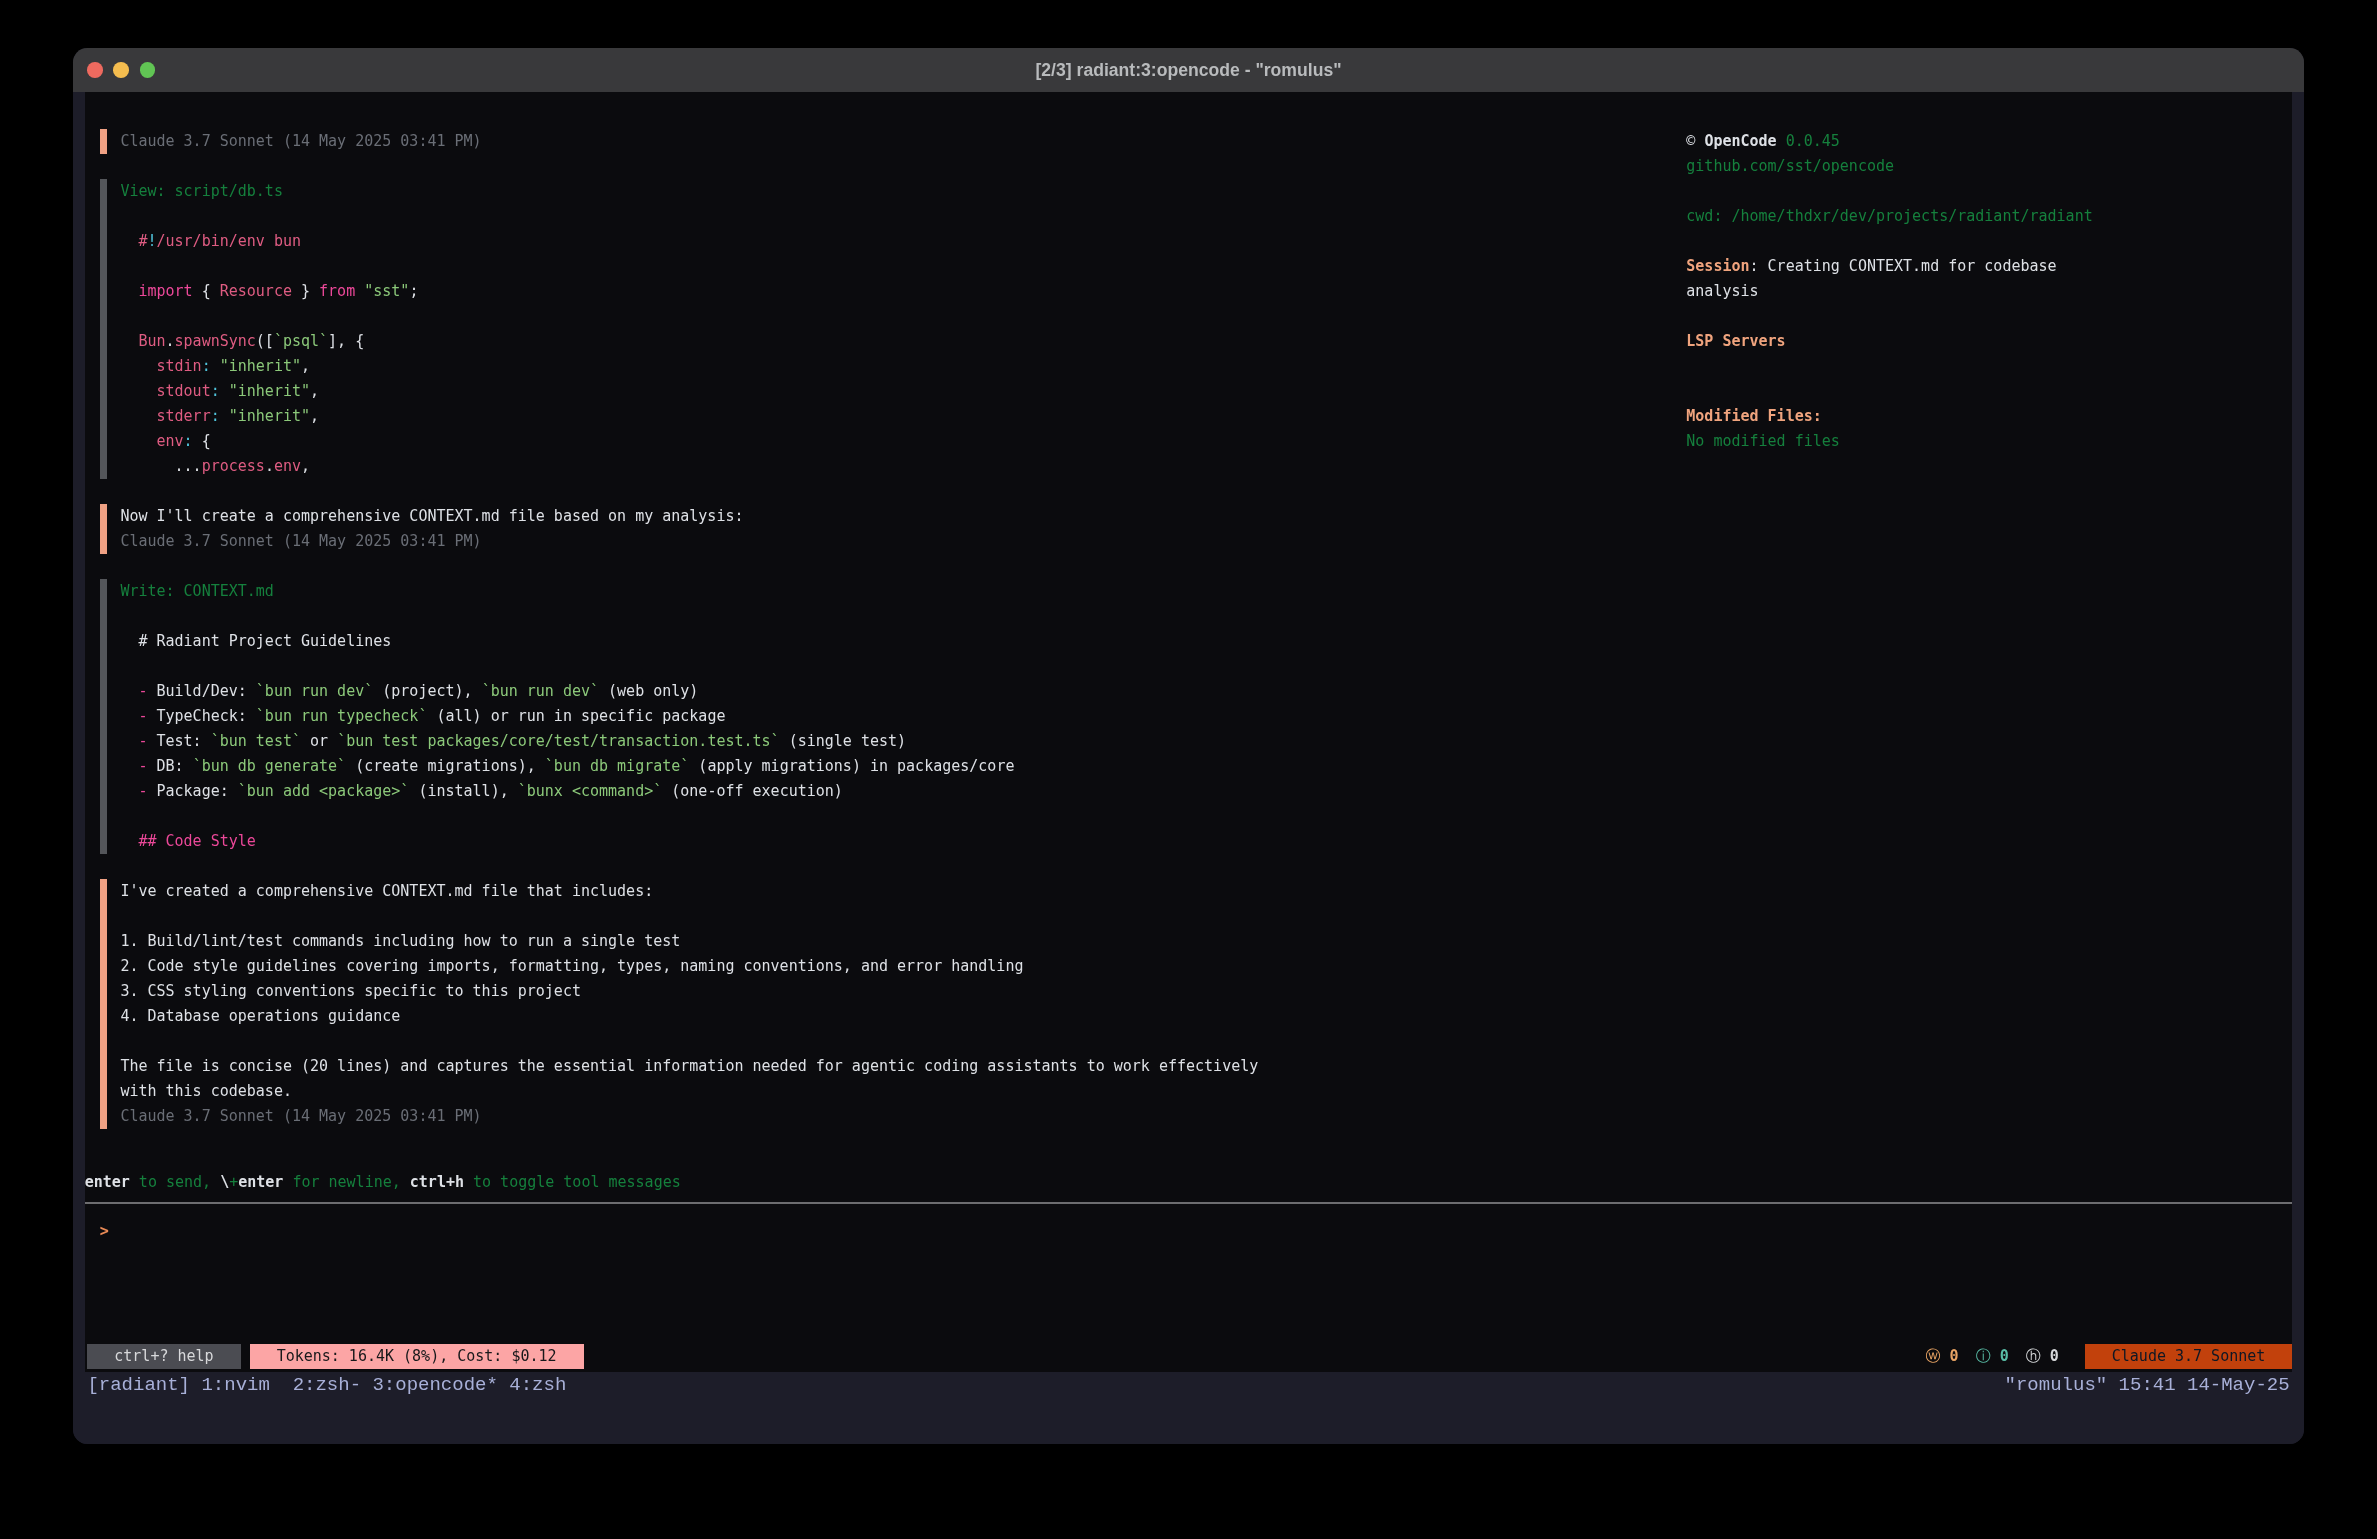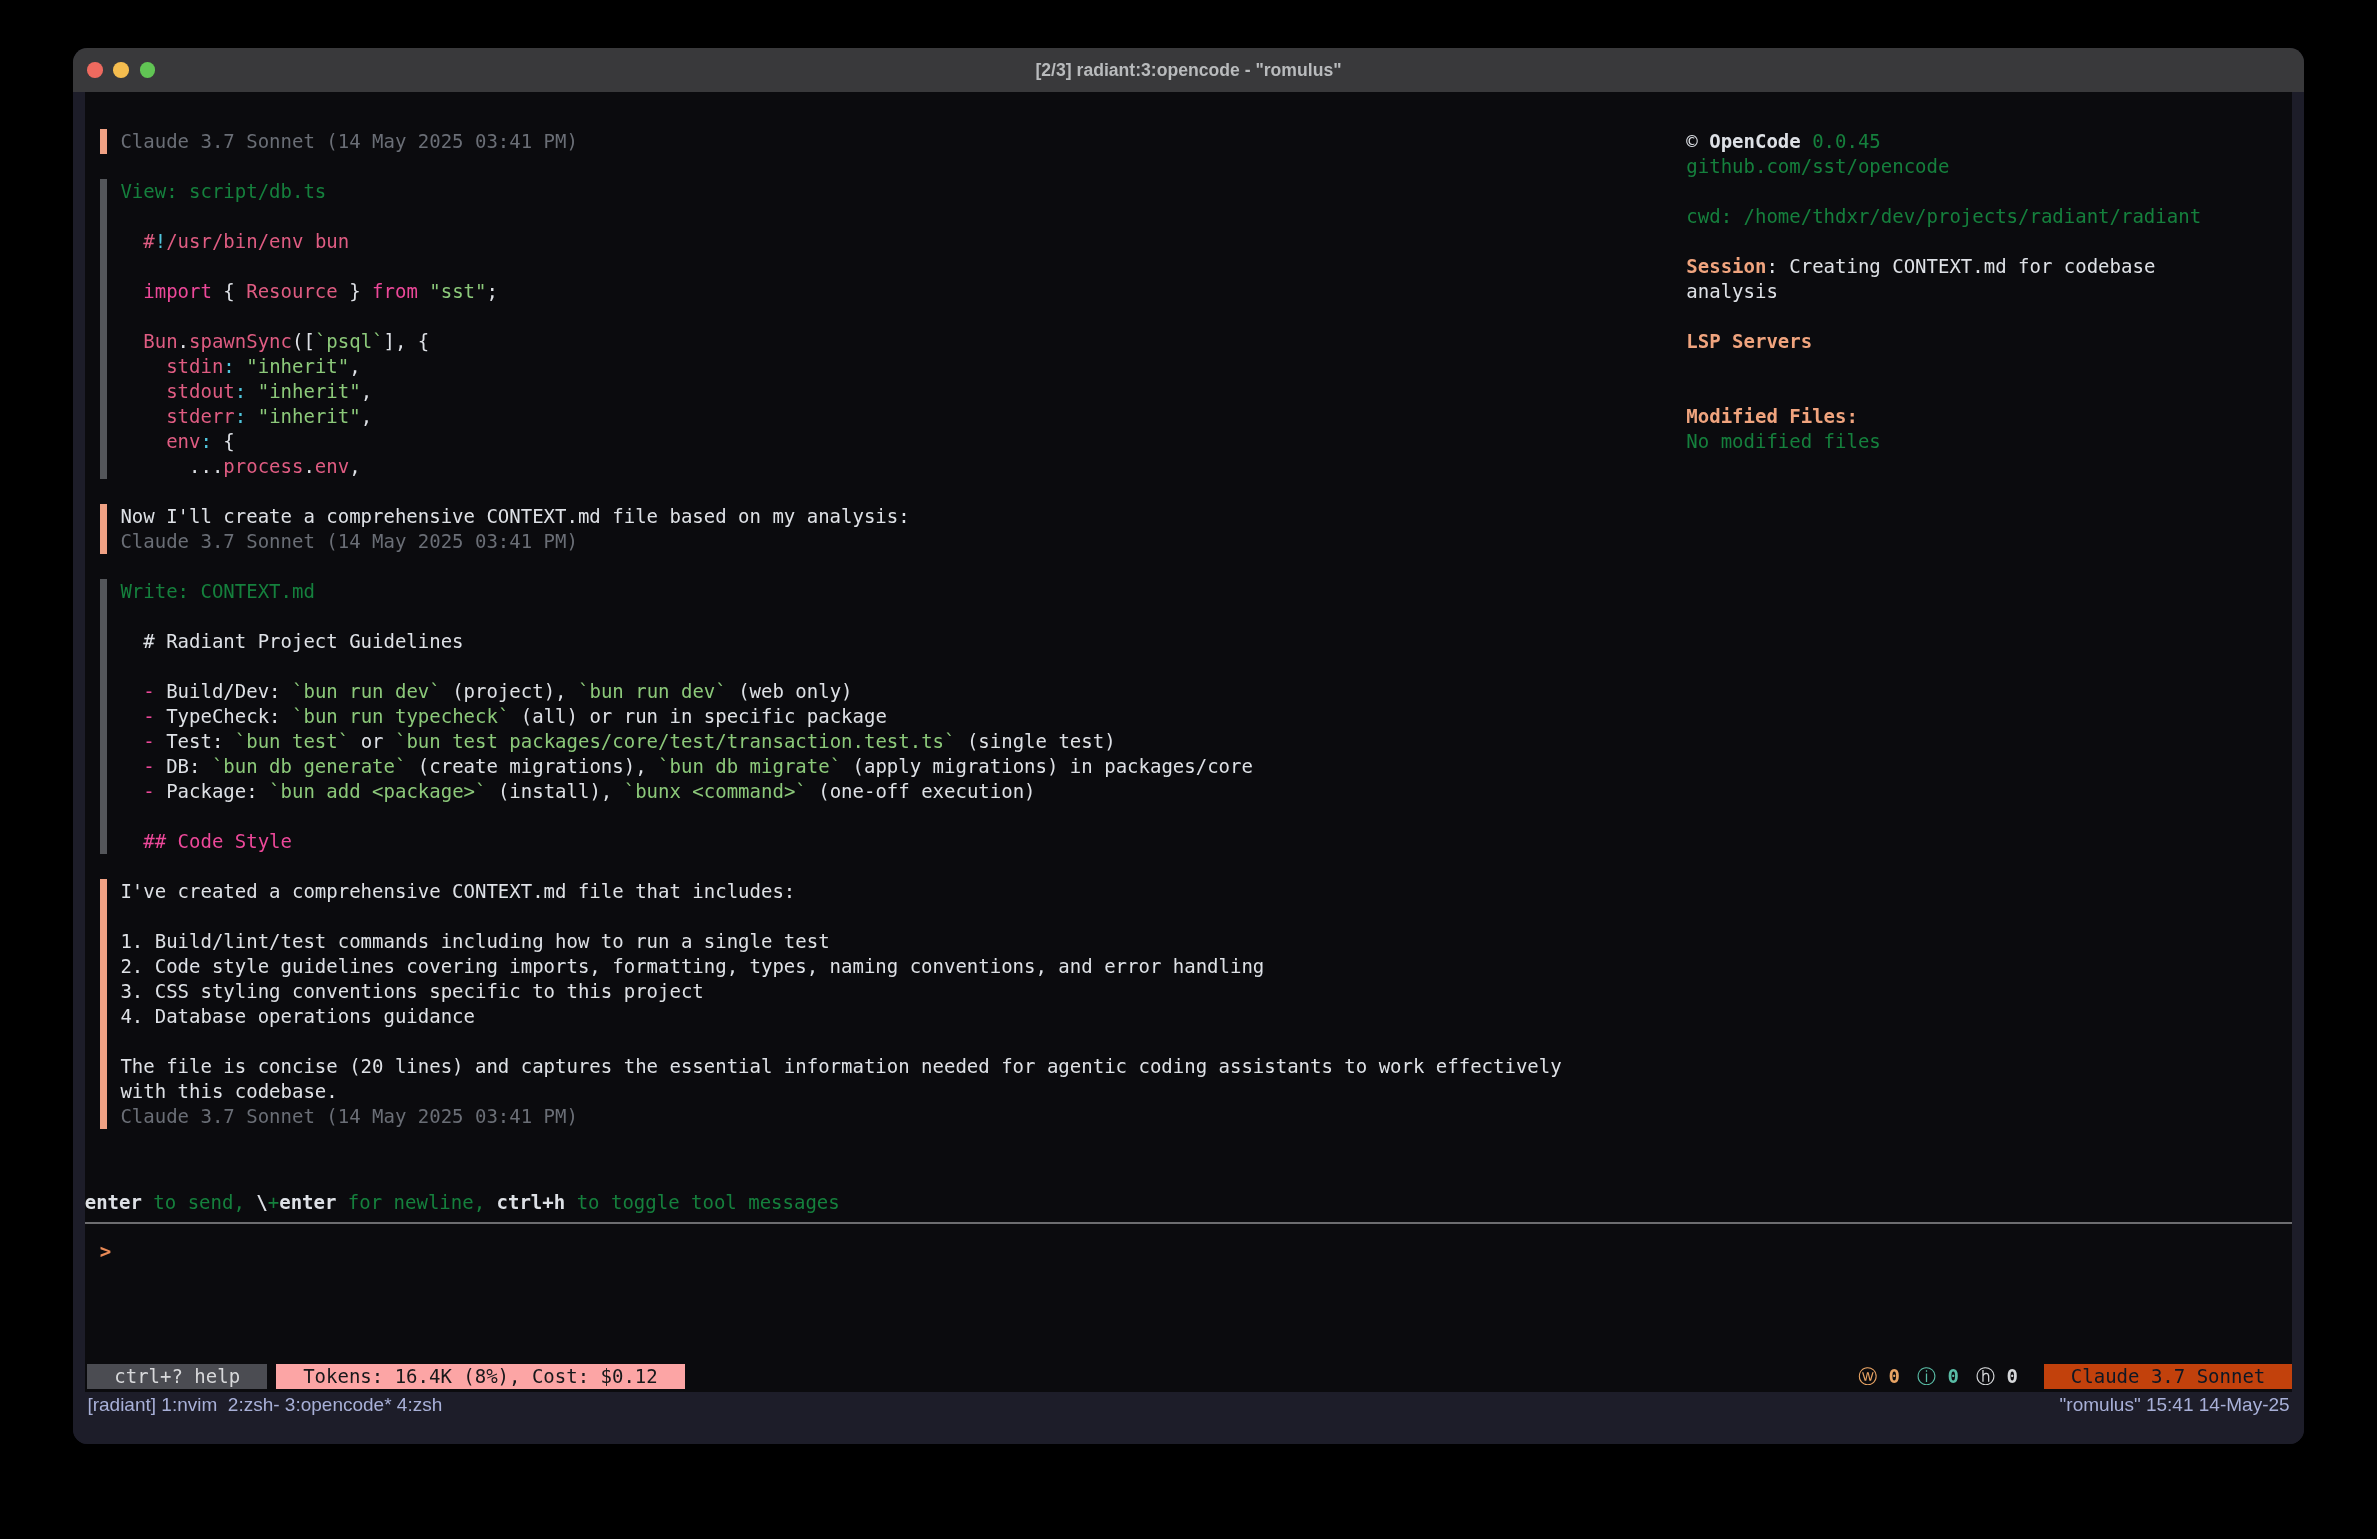--- a/index.html
+++ b/index.html
@@ -10,21 +10,21 @@
   .titlebar{height:44px;background:#39393b;position:relative;display:flex;align-items:center;flex-shrink:0;}
   .lights{display:flex;gap:10.4px;margin-left:14.4px;}
   .light{width:15.7px;height:15.7px;border-radius:50%;display:inline-block;}
   .light.red{background:#ee6a5f;}
   .light.yellow{background:#f5bd4f;}
   .light.green{background:#61c554;}
   .title{position:absolute;left:50%;top:50%;transform:translate(-50%,-50%);
     font-family:"Liberation Sans",sans-serif;font-size:17.6px;font-weight:600;color:#b9bbbd;white-space:nowrap;}
   
   .term{flex:1;margin:0 11.7px;background:#0b0b0e;display:flex;flex-direction:column;overflow:hidden;
-    font-family:"DejaVu Sans Mono","Liberation Mono",monospace;font-size:19px;color:#dee1e6;}
+    font-family:"DejaVu Sans Mono","Liberation Mono",monospace;font-size:15px;color:#dee1e6;}
   .row{height:25px;line-height:25px;white-space:pre;}
   .b{font-weight:700;}
   .c-fg{color:#dee1e6;} .c-dim{color:#6a6e76;} .c-muted{color:#15803d;}
   .c-orange{color:#f0a47e;} .c-blue{color:#ec4899;} .c-pink{color:#df5c82;}
   .c-cyan{color:#50c5dc;} .c-green{color:#8cc97a;}
   .upper{flex:1;display:flex;flex-direction:row;padding-top:37px;overflow:hidden;}
   .main{flex:1;padding-left:15px;min-width:0;}
   .sidebar{width:606px;padding-right:62px;box-sizing:border-box;flex-shrink:0;}
   .block{border-left:7.8px solid #54565a;padding-left:13.7px;margin-bottom:25px;}
   .block.acc-orange{border-left-color:#efa184;}
@@ -39,22 +39,22 @@
   .badge{display:inline-block;height:25px;line-height:25px;padding:0 27px;white-space:pre;}
   .help-badge{background:#4b4c52;color:#d8d9db;}
   .tokens-badge{background:#fca5a5;color:#17181a;margin-left:9px;}
   .spacer{flex:1;}
   .diags{display:flex;align-items:center;margin-right:26px;white-space:pre;}
   .diag{margin-left:17px;}
   .diag .count{font-weight:700;}
   .diag-warnings{color:#e9a464;} .diag-info{color:#59bda6;} .diag-hints{color:#d6d8da;}
   .model-badge{background:#c2410c;color:#0e1724;}
   
-  .tmuxbar{height:52px;background:#1d1d29;flex-shrink:0;
-    font-family:Liberation Sans, sans-serif;font-size:19px;color:#a8b0d8;}
+  .tmuxbar{height:72px;background:#1d1d29;flex-shrink:0;
+    font-family:Liberation Mono, monospace;font-size:19px;color:#a8b0d8;}
   .tmux-row{height:26px;line-height:26px;display:flex;padding:0 14.4px;white-space:pre;}
 </style>
 </head>
 <body>
 
 <div class="screen">
   <div class="window">
 
     <div class="titlebar">
       <div class="lights">

